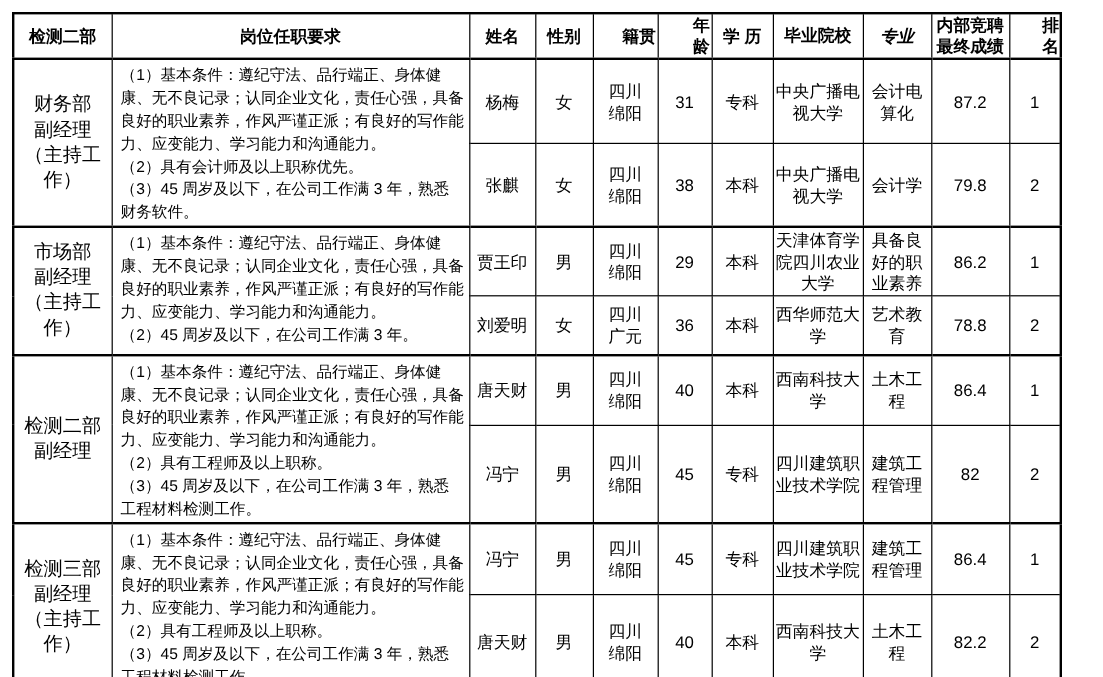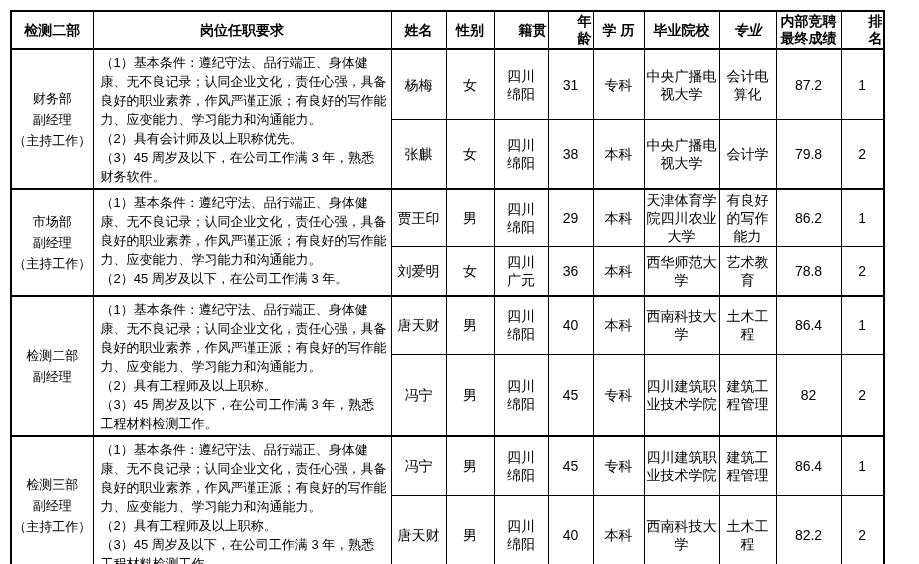--- a/index.html
+++ b/index.html
@@ -31,21 +31,21 @@
     font-weight: bold;
     height: 36px;
     font-size: 14px;
     line-height: 17px;
     padding: 1px 1px;
   }
   tr.block-start th, tr.block-start td { border-top: 2px solid #000; }
   thead th { border-bottom: 2px solid #000; }
   td.pos {
     white-space: pre-line;
-    font-size: 13px;
+    font-size: 16px;
     line-height: 21px;
     padding: 0 1px;
   }
   td.req {
     text-align: left;
     vertical-align: top;
     white-space: pre-wrap;
     font-size: 13px;
     line-height: 19px;
     padding: 3px 4px 2px 7px;
@@ -125,21 +125,21 @@
 （主持工作）</td>
         <td class="req" rowspan="2">（1）基本条件：遵纪守法、品行端正、身体健康、无不良记录；认同企业文化，责任心强，具备良好的职业素养，作风严谨正派；有良好的写作能力、应变能力、学习能力和沟通能力。
 （2）45 周岁及以下，在公司工作满 3 年。</td>
         <td>贾王印</td>
         <td>男</td>
         <td class="wrapcell">四川
 绵阳</td>
         <td>29</td>
         <td>本科</td>
         <td>天津体育学院四川农业大学</td>
-        <td>有良好的写作能力</td>
+        <td>具备良好的职业素养</td>
         <td>86.2</td>
         <td>1</td>
       </tr>
       <tr style="height:49px">
         <td>刘爱明</td>
         <td>女</td>
         <td class="wrapcell">四川
 广元</td>
         <td>36</td>
         <td>本科</td>

